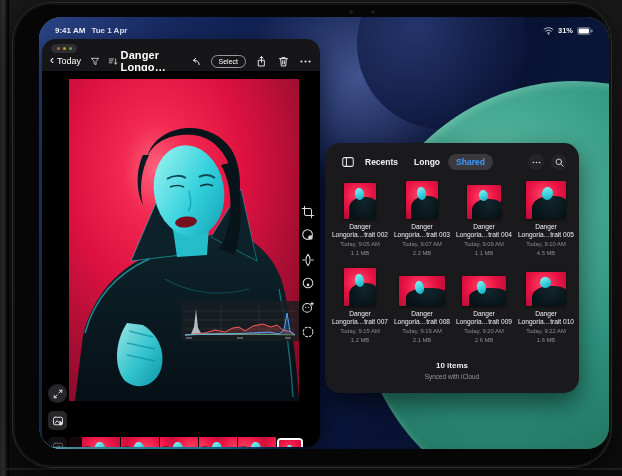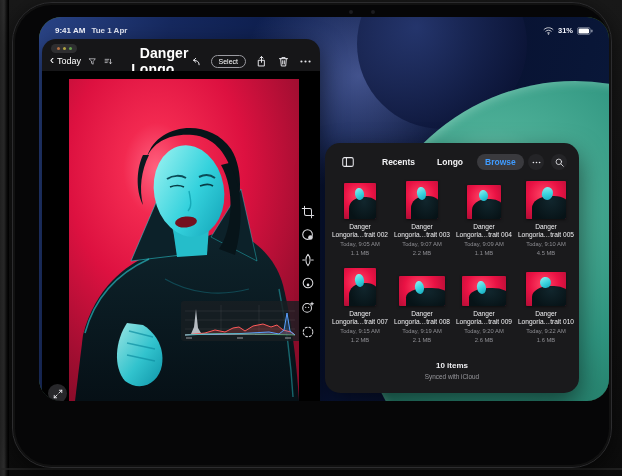--- a/index.html
+++ b/index.html
@@ -7,21 +7,21 @@
        background:linear-gradient(180deg,#191919 0%,#121212 60%,#0c0c0c 100%);
        font-family:"Liberation Sans","DejaVu Sans",sans-serif;-webkit-font-smoothing:antialiased;}
   .edge-sliver{position:absolute;left:0;top:0;width:9px;height:476px;
        background:linear-gradient(90deg,#232323 0%,#2e2e2e 45%,#0a0a0a 80%,#000 100%);}
   .desk-line{position:absolute;left:0;top:468px;width:622px;height:2px;background:#262626;opacity:.8;}
 
   
   .bezel{position:absolute;left:12px;top:2px;width:598px;height:464px;border-radius:40px;
        background:#060607;border:1px solid #2c2c2e;box-shadow:inset 0 0 0 2px #111,0 6px 22px rgba(0,0,0,.6);}
   .cam-dot{position:absolute;top:7px;width:4px;height:4px;border-radius:50%;background:#1c1c1f;}
-  .screen{position:absolute;left:26px;top:14px;width:570px;height:384px;border-radius:22px;overflow:hidden;background:#4d7c0f;}
+  .screen{position:absolute;left:26px;top:14px;width:570px;height:432px;border-radius:22px;overflow:hidden;background:#4d7c0f;}
 
   
   .wp-base{position:absolute;inset:0;
        background:linear-gradient(104deg,#2a4486 0%,#16295f 20%,#0b1b48 42%,#081232 68%,#0a1a3c 100%);}
   .wp-glow{position:absolute;left:190px;top:-40px;width:260px;height:220px;border-radius:50%;
        background:radial-gradient(circle at 50% 45%,rgba(150,170,255,.40),rgba(150,170,255,0) 65%);}
   .wp-sphere{position:absolute;left:318px;top:-58px;width:170px;height:170px;border-radius:50%;
        background:radial-gradient(circle at 35% 40%,#25366e,#0c1538 75%);opacity:.9;}
   .wp-teal{position:absolute;left:320px;top:64px;width:432px;height:432px;border-radius:50%;
        background:radial-gradient(circle at 31% 27%,#85d8c1 0%,#4cae96 16%,#2f9580 40%,#20735f 66%,#185a4b 86%,#134639 100%);
@@ -45,21 +45,21 @@
 
   
   .dots-pill{position:absolute;left:9px;top:5px;width:26px;height:9px;border-radius:5px;background:#2e2e30;
        display:flex;align-items:center;justify-content:center;gap:3px;}
   .dots-pill i{width:3px;height:3px;border-radius:50%;display:block;}
   .toolbar{position:absolute;left:0;right:0;top:13px;height:18px;display:flex;align-items:center;padding:0 8px;color:#fff;}
   .tb-back{display:flex;align-items:center;gap:3px;font-size:9px;color:#fff;}
   .tb-back .chev{font-size:12px;line-height:9px;margin-top:-2px;}
   .tb-icon{width:13px;height:13px;display:block;}
   .tb-gap{width:11px;}
-  .tb-title{font-size:14px;font-weight:bold;margin-left:2px;letter-spacing:.1px;text-align:right;}
+  .tb-title{font-size:11px;font-weight:bold;margin-left:2px;letter-spacing:.1px;}
   .tb-right{margin-left:auto;display:flex;align-items:center;gap:9px;}
   .select-pill{border:1px solid #9a9aa0;border-radius:8px;font-size:7px;color:#fff;padding:2px 7px;line-height:7px;}
   .canvas{position:absolute;left:0;right:0;top:32px;bottom:0;background:#000;border-radius:0 0 14px 14px;overflow:hidden;}
 
   .photo{position:absolute;left:27px;top:8px;width:230px;height:322px;overflow:hidden;}
   .hist{position:absolute;left:112px;top:222px;width:118px;height:40px;background:rgba(24,30,34,.82);border-radius:3px 0 0 3px;}
 
   
   .tool-rail{position:absolute;right:3px;top:32px;width:18px;}
   .rail-btn{position:absolute;left:2px;width:14px;height:14px;}
@@ -84,21 +84,21 @@
   .mini{position:relative;overflow:hidden;border-radius:1px;
        background:radial-gradient(circle at 45% 36%,#ff4767 0%,#ea1244 48%,#a80d33 100%);}
   .mini::before{content:"";position:absolute;left:16%;right:-10%;top:40%;bottom:-6%;
        background:radial-gradient(ellipse at 50% 18%,#11262d 0%,#071317 72%);border-radius:48% 42% 0 0;}
   .mini::after{content:"";position:absolute;left:35%;top:15%;width:27%;height:33%;border-radius:50%;
        background:linear-gradient(160deg,#93f1ef 0%,#39d2dd 55%,#15a7bc 100%);transform:rotate(-10deg);}
 
   
   .br-header{position:absolute;left:0;right:0;top:9px;height:20px;display:flex;align-items:center;color:#fff;}
   .br-sidebar-icon{margin-left:16px;width:14px;height:14px;}
-  .tabs{display:flex;align-items:center;gap:6px;margin-left:19px;}
+  .tabs{display:flex;align-items:center;margin-left:2px;}
   .tab{font-size:8.5px;font-weight:bold;color:#f2f2f4;padding:3px 8px;border-radius:9px;}
   .tab.active{background:#3a3a3e;color:#3f9bff;}
   .br-actions{margin-left:auto;margin-right:12px;display:flex;gap:7px;align-items:center;}
   .circ-btn{width:16px;height:16px;border-radius:50%;background:#242427;display:flex;align-items:center;justify-content:center;}
   .circ-btn svg{width:11px;height:11px;}
 
   .file-grid{position:absolute;left:4px;right:4px;top:36px;display:grid;grid-template-columns:repeat(4,1fr);
        row-gap:9px;justify-items:center;}
   .cell{width:62px;text-align:center;}
   .cell .thumb-wrap{height:40px;display:flex;align-items:flex-end;justify-content:center;}
@@ -361,21 +361,21 @@
 
     <div class="win win-browser">
       <div class="br-header">
         <svg class="icon br-sidebar-icon" viewBox="0 0 16 16">
           <rect x="2" y="3" width="12" height="10" rx="2"></rect>
             <path d="M6.2,3 V13"></path>
         </svg>
         <div class="tabs">
             <div class="tab">Recents</div>
             <div class="tab">Longo</div>
-            <div class="tab active">Browse</div>
+            <div class="tab active">Shared</div>
           </div>
         <div class="br-actions">
           <div class="circ-btn">
             <svg class="icon" viewBox="0 0 16 16">
                 <circle class="fil" cx="3.5" cy="8" r="1.2"></circle>
                 <circle class="fil" cx="8" cy="8" r="1.2"></circle>
                 <circle class="fil" cx="12.5" cy="8" r="1.2"></circle>
               </svg>
           </div>
           <div class="circ-btn">

